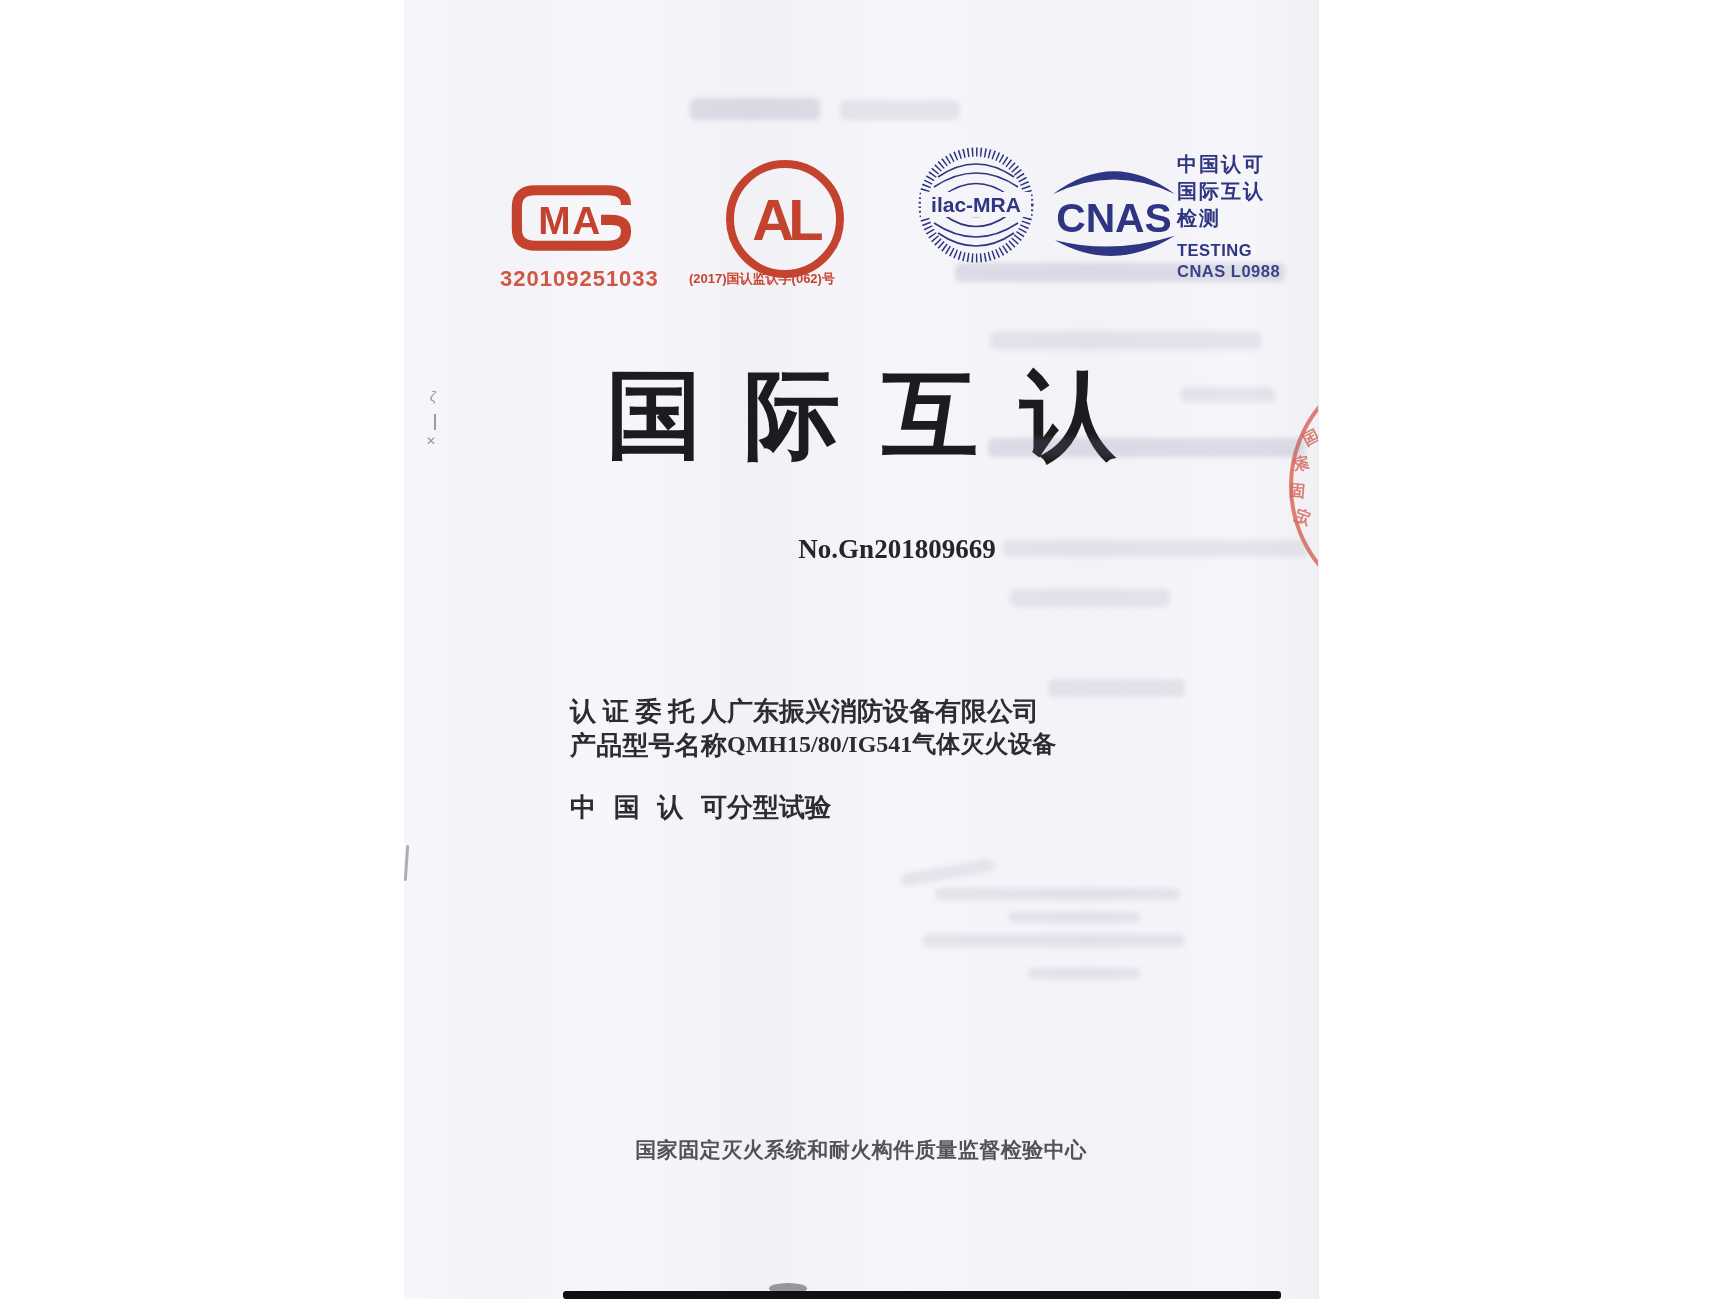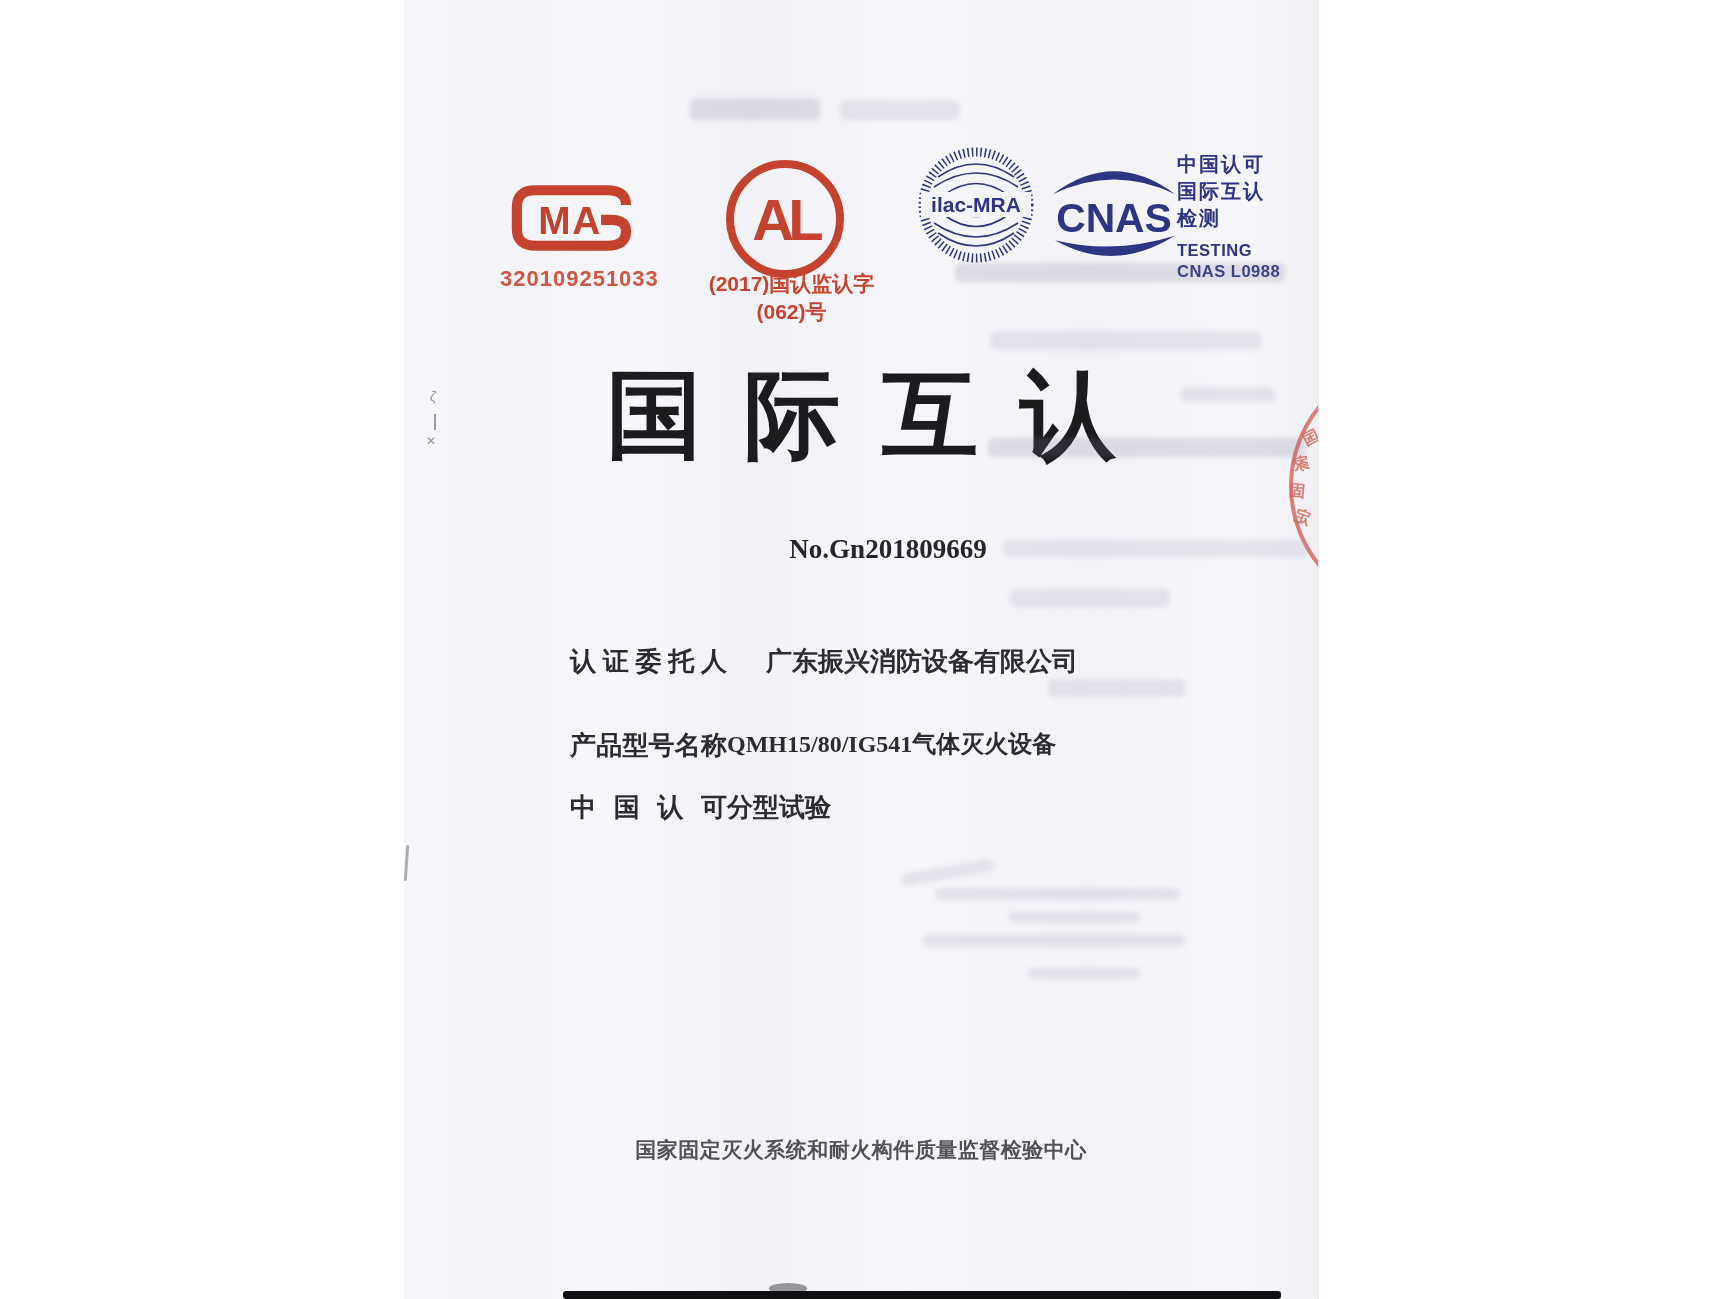--- a/index.html
+++ b/index.html
@@ -7,38 +7,38 @@
           font-family:"Liberation Sans",sans-serif;}
   .page{position:absolute;left:404px;top:0;width:914px;height:1299px;overflow:hidden;
         background:linear-gradient(90deg,#f7f6fa 0%,#f3f2f7 10%,#f7f6fa 22%,#f2f1f6 38%,#f6f5f9 55%,#f3f2f7 75%,#f6f5f9 92%,#f1f0f5 100%);
         border-right:1px solid #eceaf0;}
   .abs{position:absolute;}
   
   .cma-logo{left:103px;top:181px;width:140px;height:74px;}
   .cma-code{left:96px;top:266px;width:150px;text-align:center;font-size:22px;font-weight:700;
             color:#cf5743;letter-spacing:1px;}
   .al-logo{left:316px;top:154px;width:130px;height:130px;}
-  .al-caption{left:285px;top:270px;width:205px;text-align:center;font-size:21px;font-weight:700;color:#c8432f;}
+  .al-caption{left:285px;top:270px;width:205px;text-align:left;font-size:13px;font-weight:700;color:#c8432f;}
   .ilac-logo{left:512px;top:144px;width:120px;height:122px;}
   .cnas-logo{left:642px;top:154px;width:136px;height:108px;}
   .cnas-text{left:773px;top:151px;width:140px;color:#2e3582;}
   .cnas-text .cjk{font-size:20px;font-weight:700;line-height:27px;letter-spacing:2px;}
   .cnas-text .lat{font-size:16.5px;font-weight:700;line-height:21px;letter-spacing:.5px;}
   
   .title{left:50%;top:352px;transform:translateX(-50%);margin-left:21px;
          font-size:96px;font-weight:900;letter-spacing:42px;color:#1c1c1e;white-space:nowrap;}
-  .report-no{left:50%;top:534px;transform:translateX(-50%);margin-left:27px;
+  .report-no{left:50%;top:534px;transform:translateX(-50%);margin-left:36px;
              font-family:"Liberation Serif",serif;font-weight:700;font-size:27px;color:#26262a;white-space:nowrap;}
   
   .field-row{left:166px;width:700px;display:flex;align-items:flex-start;}
   .field-label{width:157px;font-size:26px;font-weight:700;color:#2b2b30;
                text-align:justify;text-align-last:justify;flex:none;}
   .field-value{font-size:26px;font-weight:600;color:#2c2c31;white-space:nowrap;}
   .field-value.mono{font-family:Liberation Serif, serif;font-size:24px;font-weight:700;}
-  .row1{top:644px;gap:39px;} .row2{top:728px;} .row3{top:790px;}
+  .row1{top:694px;} .row2{top:728px;} .row3{top:790px;}
   
   .footer-org{left:50%;top:1136px;transform:translateX(-50%);font-size:21px;font-weight:700;
               color:#525257;letter-spacing:.5px;white-space:nowrap;}
   
   .stamp-ring{left:885px;top:359px;width:246px;height:246px;border-radius:50%;
               border:4px solid rgba(218,96,82,.8);}
   .stamp-glyph{color:#d5685a;font-size:16px;font-weight:700;opacity:.85;}
   
   .ghost{position:absolute;background:rgba(128,128,162,.14);filter:blur(2.5px);border-radius:6px;}
   .ghost.dk{background:rgba(118,118,155,.20);}

